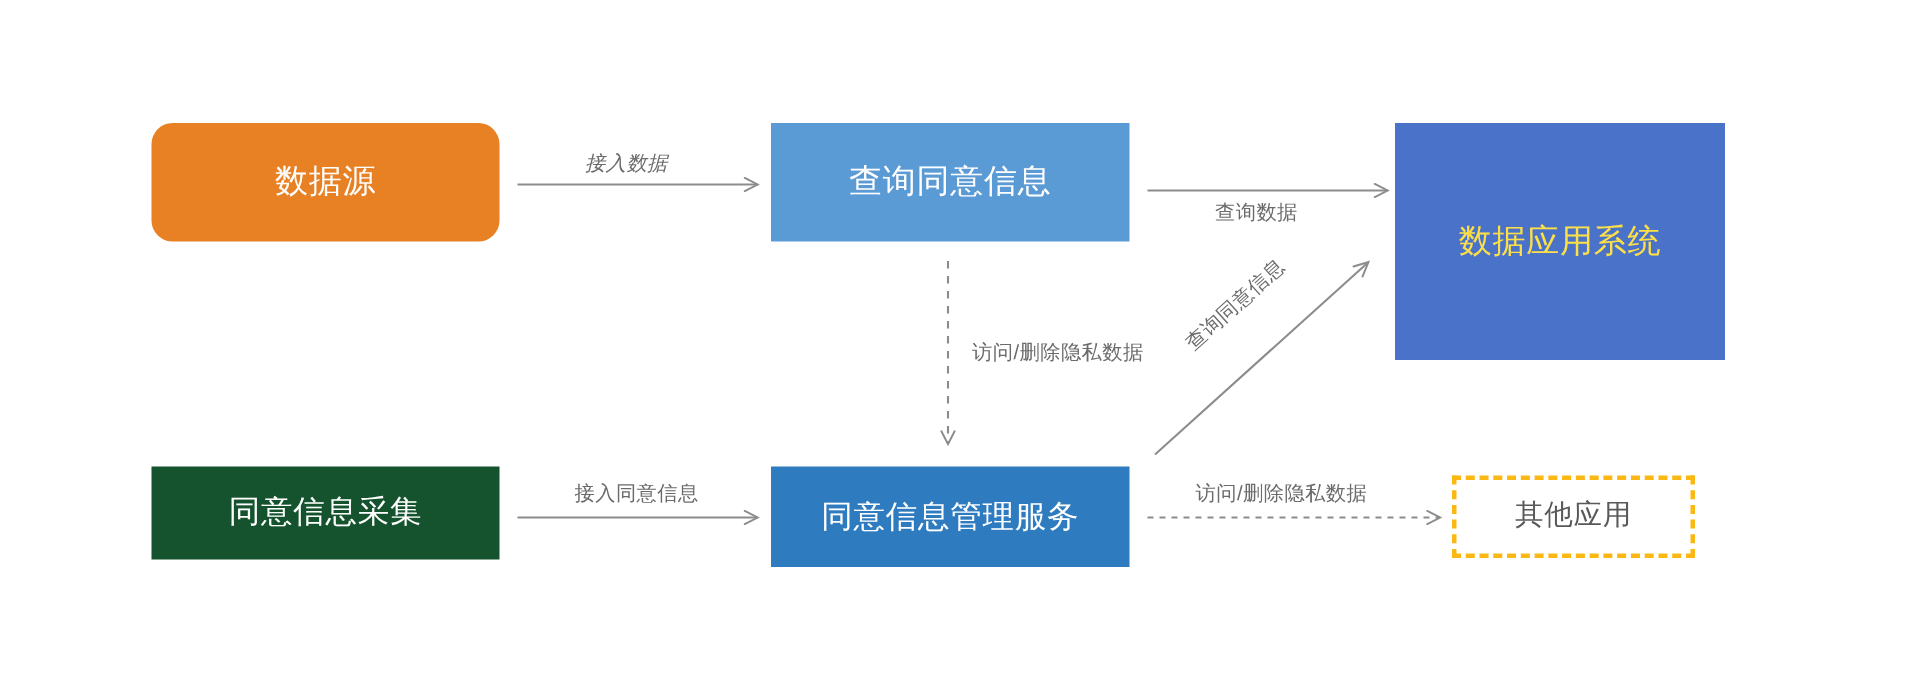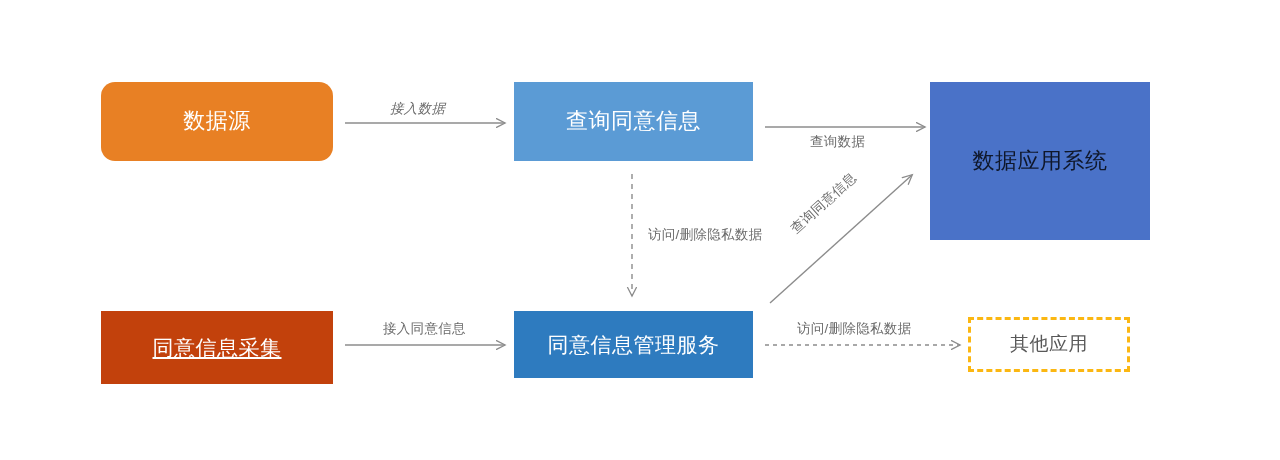--- a/index.html
+++ b/index.html
@@ -50,33 +50,32 @@
     color: #ffffff;
     font-size: 22px;
   }
   
   .node-dataapp {
     left: 930px;
     top: 82px;
     width: 220px;
     height: 158px;
     background: #4A72C8;
-    color: #0f172a;
+    color: #fde047;
     font-size: 22px;
   }
   
   .node-consentcollect {
     left: 101px;
     top: 311px;
     width: 232px;
-    height: 73px;
-    background: #c2410c;
+    height: 62px;
+    background: #14532d;
     color: #ffffff;
     font-size: 21px;
-    text-decoration: underline;
   }
   
   .node-consentservice {
     left: 514px;
     top: 311px;
     width: 239px;
     height: 67px;
     background: #2E7BBF;
     color: #ffffff;
     font-size: 21px;

